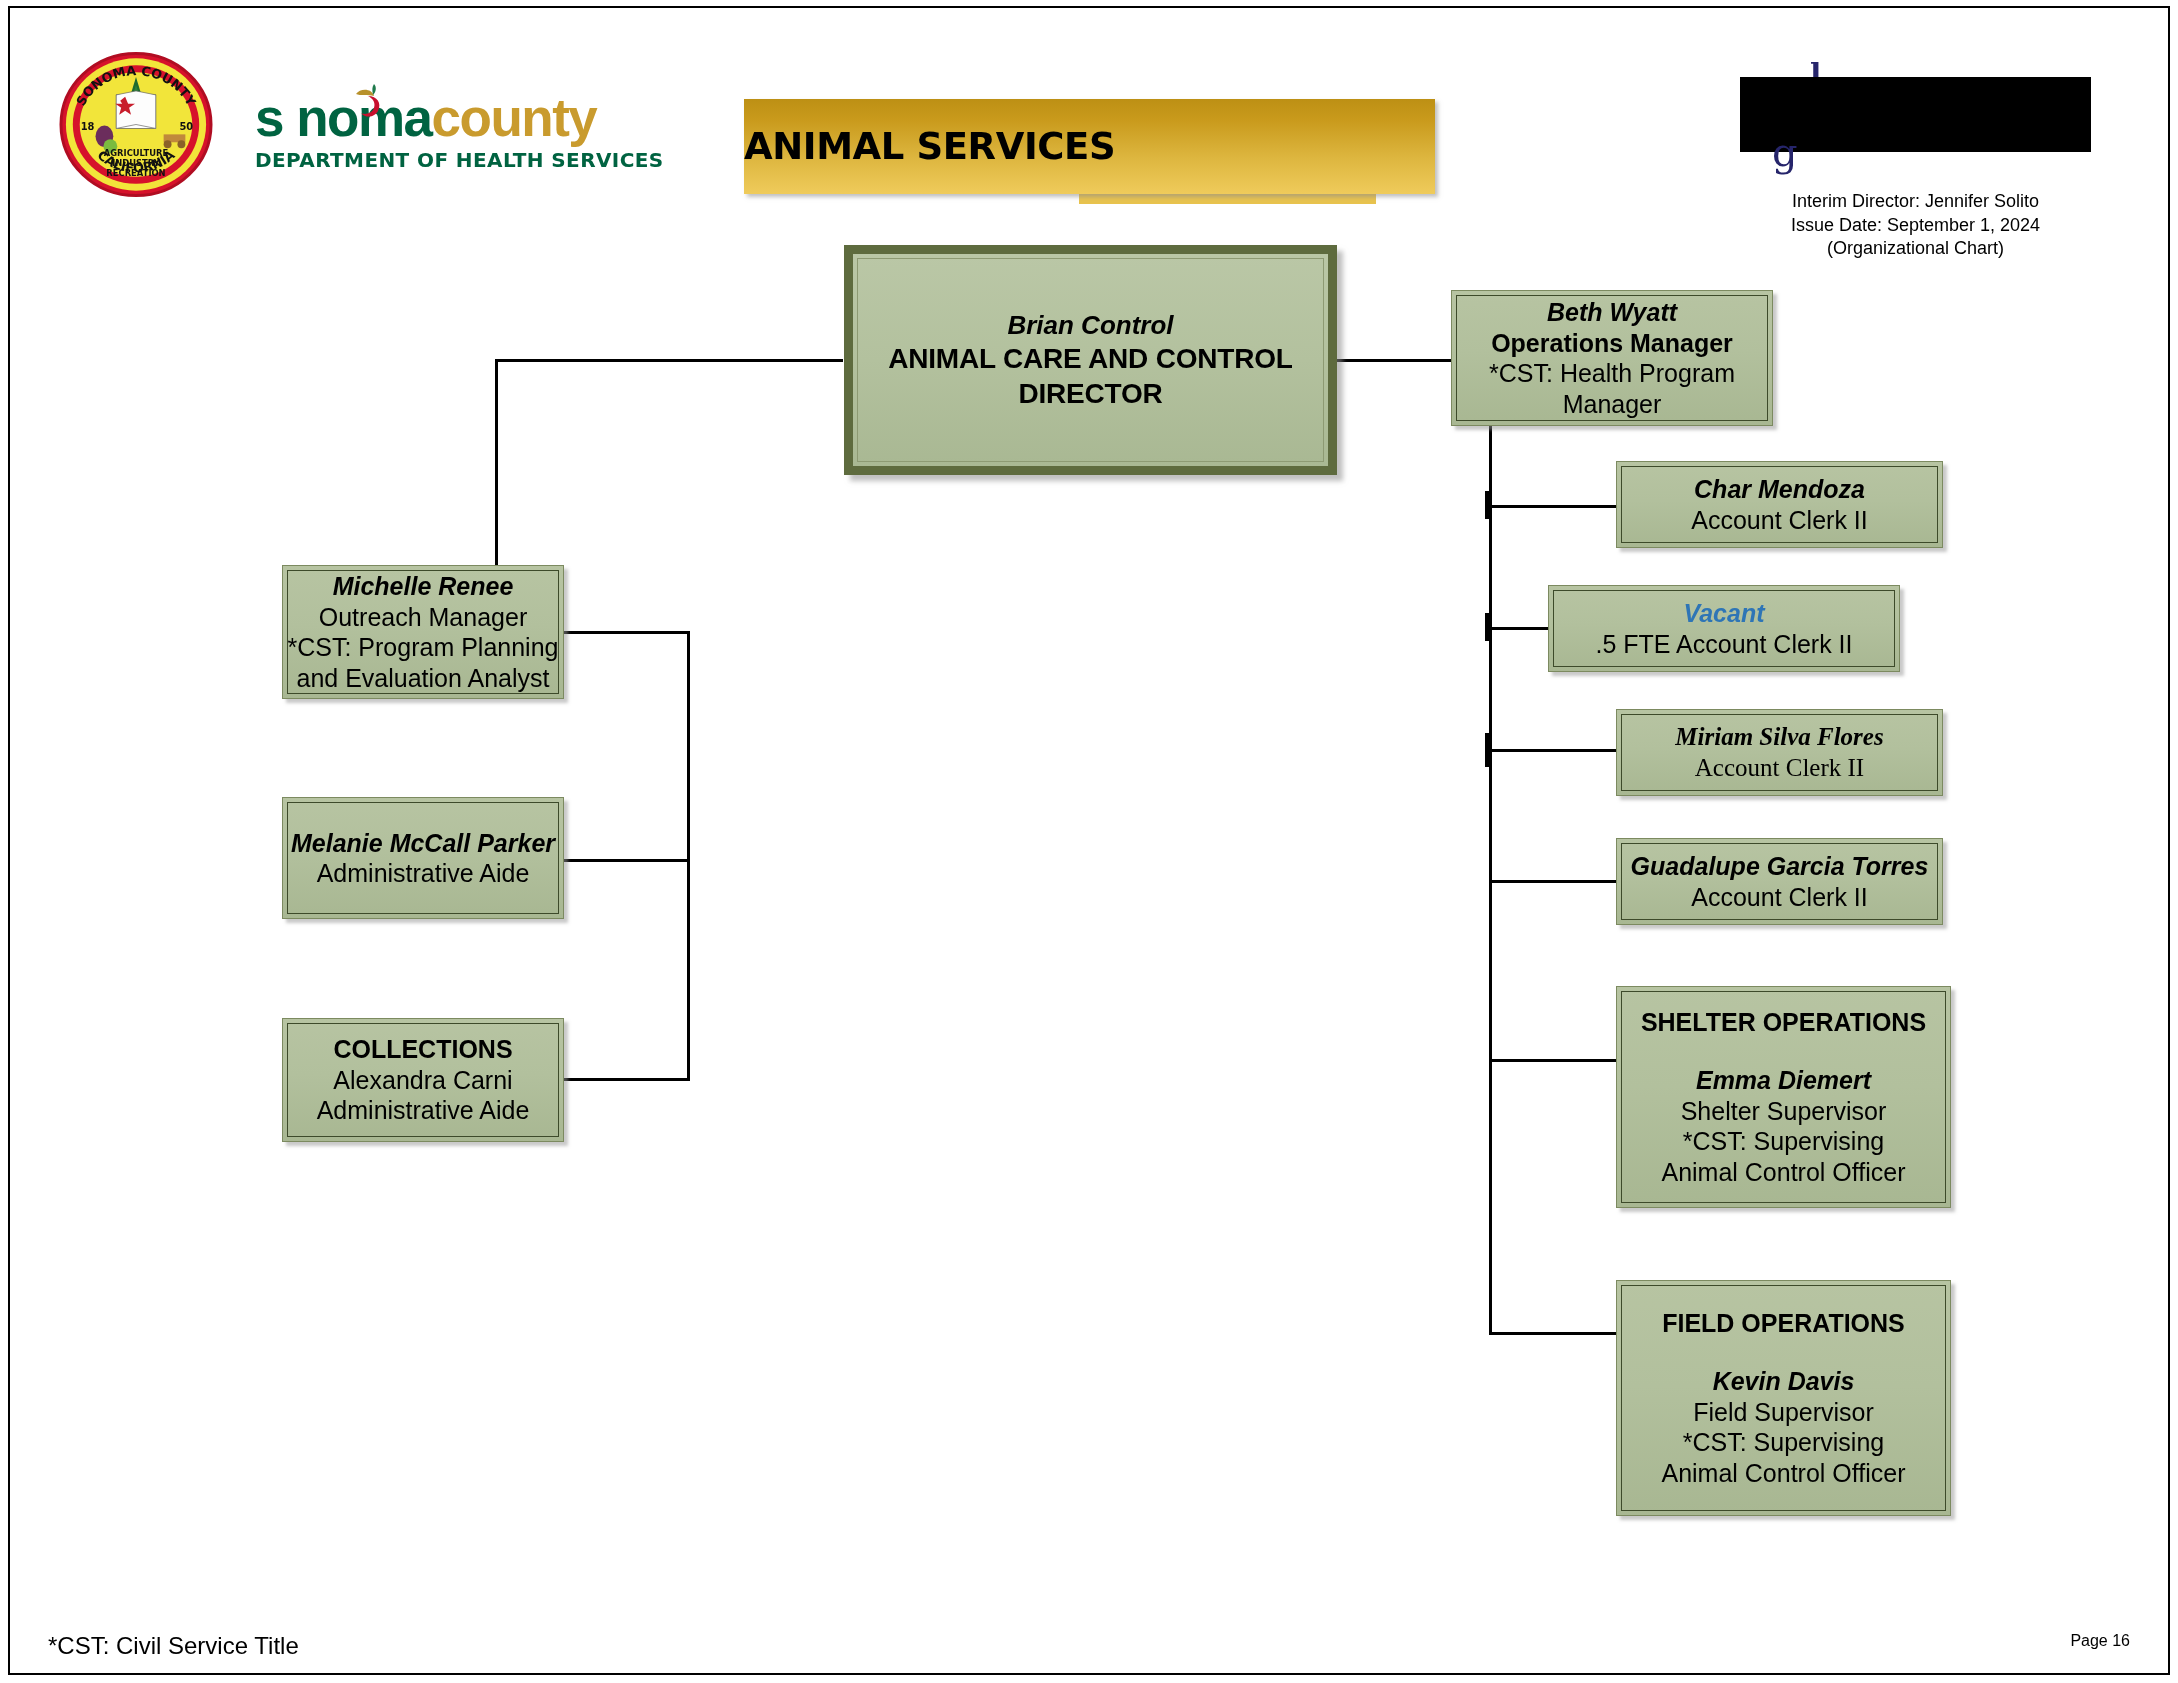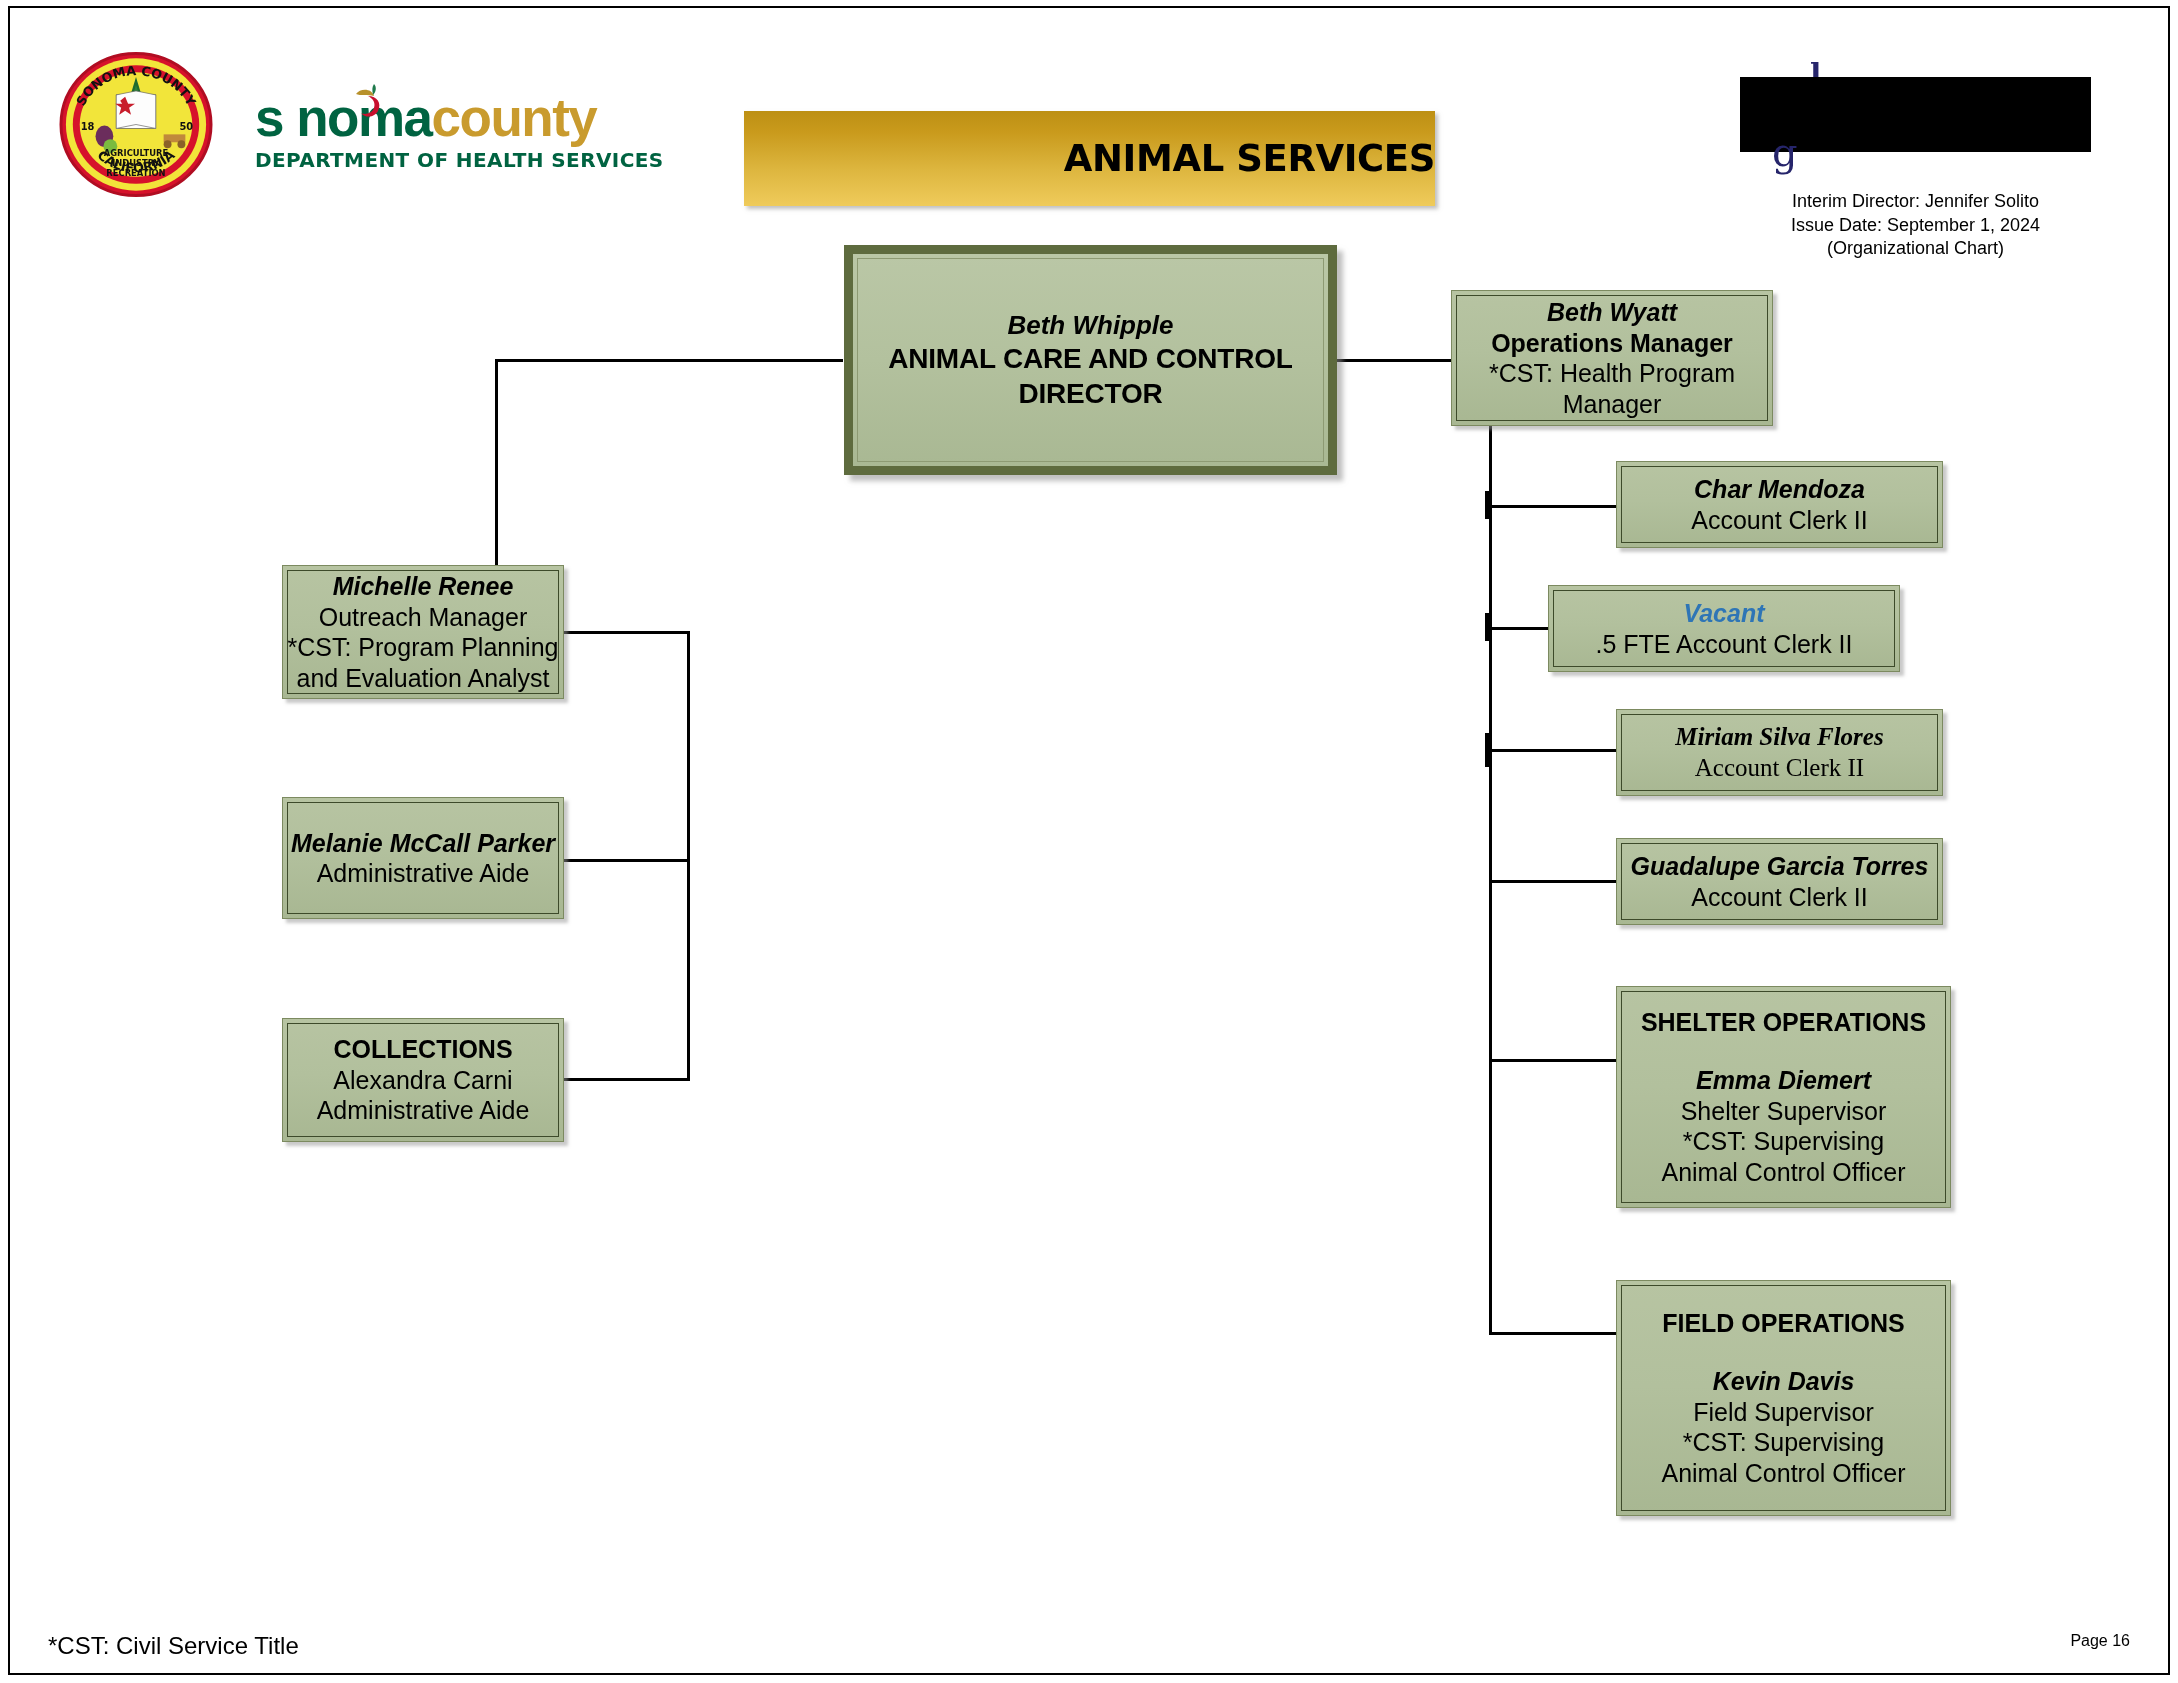--- a/index.html
+++ b/index.html
@@ -78,22 +78,21 @@
   #banner {
     position: absolute;
     left: 744px;
     top: 99px;
     width: 691px;
     height: 95px;
     background: linear-gradient(to bottom, #BD9014 0%, #C99A1C 22%, #DDB63F 62%, #EFCB5B 100%);
     box-shadow: 3px 3px 4px rgba(140,140,140,0.55);
     display: flex;
     align-items: center;
-    justify-content: flex-end;
-    margin-top: 12px;
+    justify-content: flex-start;
   }
   #banner-title {
     font-family: "DejaVu Sans", sans-serif;
     font-size: 37px;
     font-weight: bold;
     color: #000000;
     letter-spacing: -0.4px;
   }
   #banner-underlay {
     position: absolute;
@@ -315,21 +314,21 @@
   <div class="ln" style="left:1489px; top:880px; width:127px; height:3px;"></div>
   <div class="ln" style="left:1489px; top:1059px; width:127px; height:3px;"></div>
   <div class="ln" style="left:1489px; top:1332px; width:127px; height:3px;"></div>
 
   <div class="ln" style="left:1485px; top:491px; width:6px; height:28px;"></div>
   <div class="ln" style="left:1485px; top:613px; width:6px; height:28px;"></div>
   <div class="ln" style="left:1485px; top:733px; width:6px; height:34px;"></div>
 
   <div class="node director" style="left:844px; top:245px; width:493px; height:230px;">
     <div class="inner">
-      <div class="director-name">Beth Whipple</div>
+      <div class="director-name">Brian Control</div>
       <div class="director-title">ANIMAL CARE AND CONTROL DIRECTOR</div>
     </div>
   </div>
 
   <div class="node" style="left:1451px; top:290px; width:322px; height:136px;">
     <div class="inner">
       <div class="nm">Beth Wyatt</div>
       <div class="ttl-bold">Operations Manager</div>
       <div class="ttl">*CST: Health Program</div>
       <div class="ttl">Manager</div>

